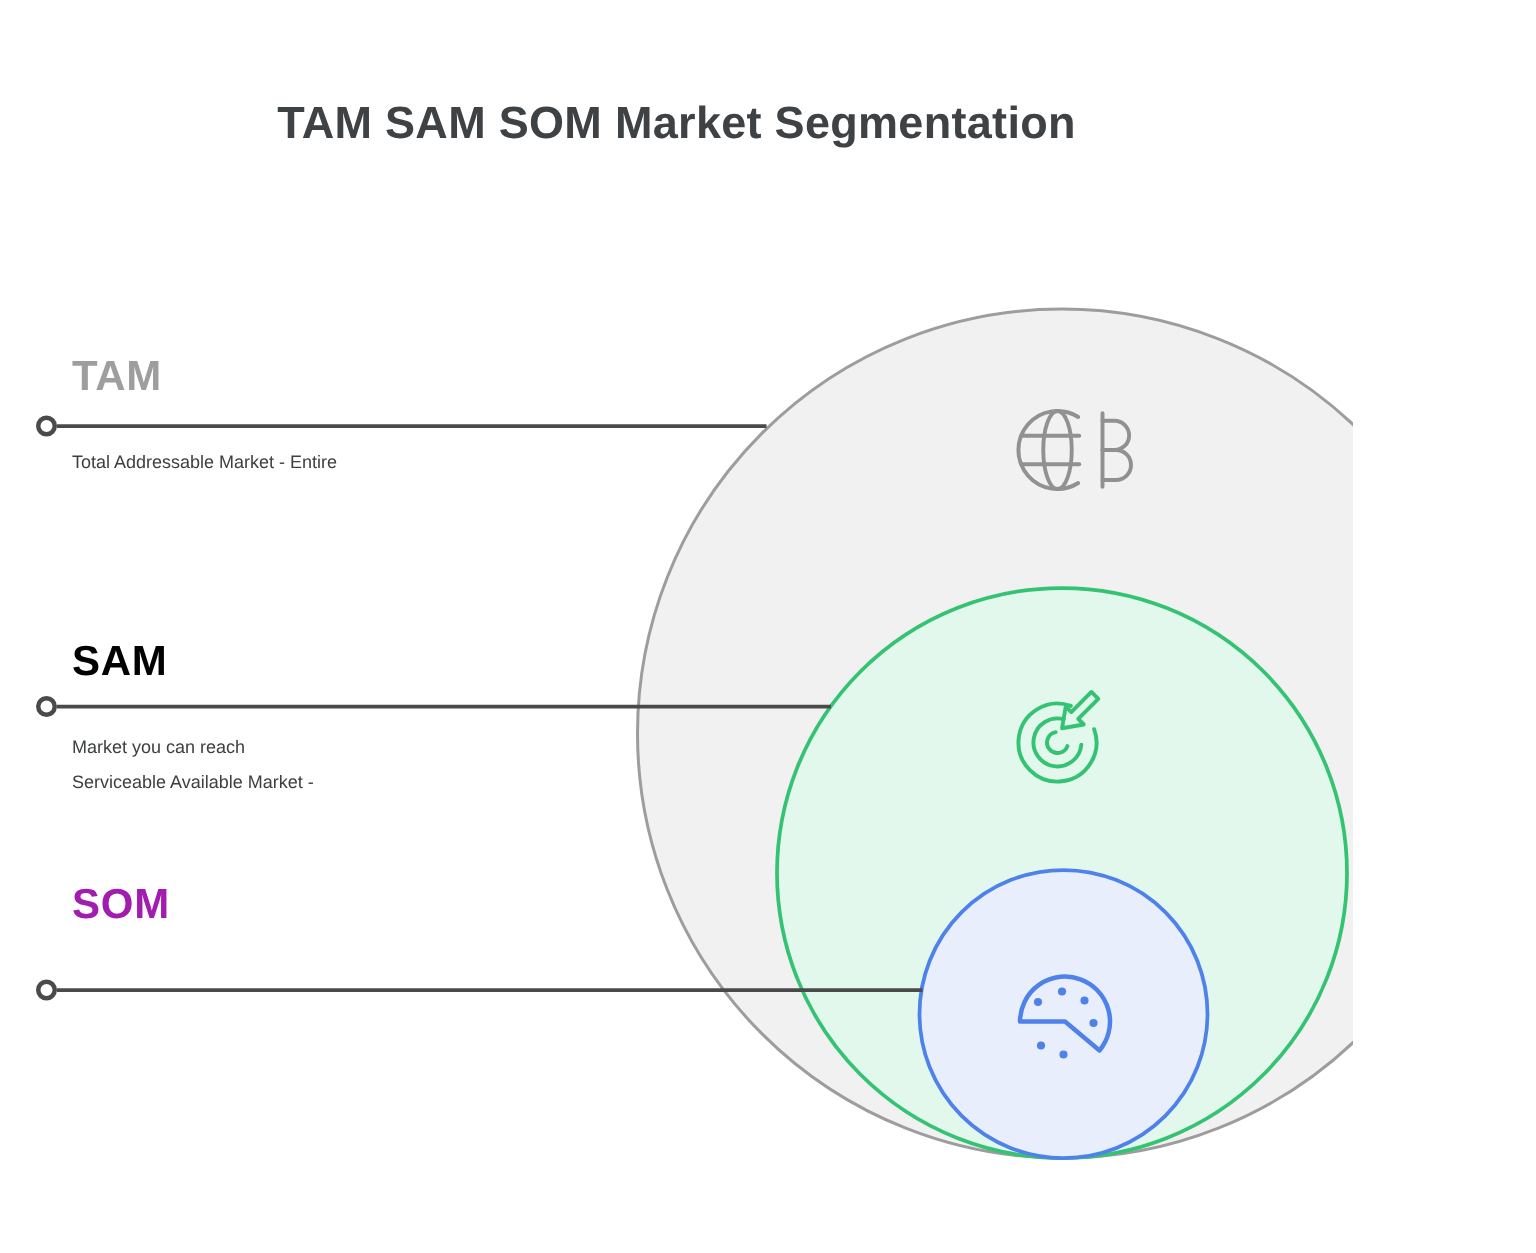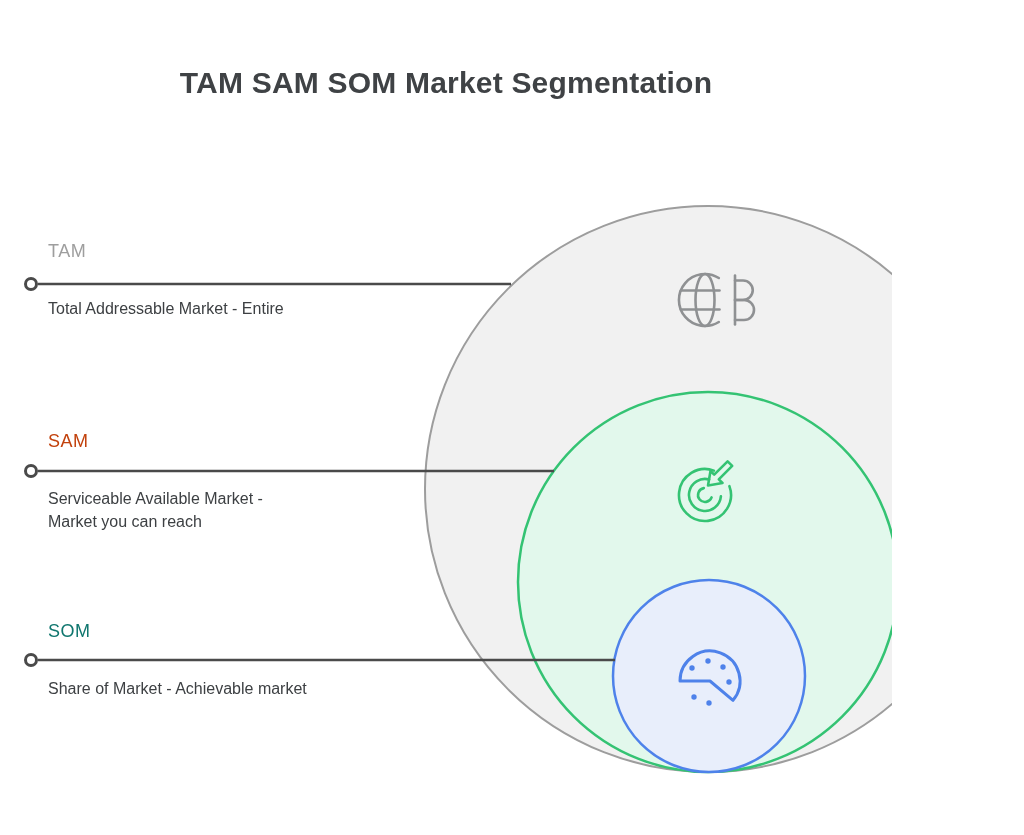--- a/index.html
+++ b/index.html
@@ -3,50 +3,51 @@
 <meta charset="utf-8">
 <style>
   html, body { margin: 0; padding: 0; background: #ffffff; }
   #canvas {
     position: relative;
     width: 892px;
     height: 835px;
     background: #ffffff;
     overflow: hidden;
     font-family: "Liberation Sans", sans-serif;
+    padding-left: 10px;
   }
   #page-title {
     position: absolute;
     top: 66px; left: 0;
     width: 100%;
     text-align: center;
     font-size: 30px;
     font-weight: 700;
     color: #3f4245;
     letter-spacing: 0.2px;
   }
   #diagram-svg { position: absolute; top: 0; left: 0; }
   .seg-label {
     position: absolute;
     left: 48px;
-    font-size: 18px;
+    font-size: 28px;
     line-height: 30px;
-    font-weight: 400;
+    font-weight: 700;
     letter-spacing: 0.5px;
   }
   .seg-desc {
     position: absolute;
     left: 48px;
-    font-size: 16px;
+    font-size: 12px;
     line-height: 23px;
     color: #3d4043;
   }
   .label-tam { color: #9e9e9e; top: 236px; }
-  .label-sam { color: #c2410c; top: 426px; }
-  .label-som { color: #0f766e; top: 616px; }
+  .label-sam { color: #000000; top: 426px; }
+  .label-som { color: #a21caf; top: 588px; }
   .desc-tam { top: 297px; }
   .desc-sam { top: 487px; }
   .desc-som { top: 677px; }
 </style>
 </head>
 <body>
 
 <div id="canvas">
 
   <div id="page-title">TAM SAM SOM Market Segmentation</div>
@@ -100,22 +101,21 @@
     </g>
   </svg>
 
   <div class="seg-label label-tam">TAM</div>
   <div class="seg-desc desc-tam">
     <div>Total Addressable Market - Entire</div>
   </div>
 
   <div class="seg-label label-sam">SAM</div>
   <div class="seg-desc desc-sam">
+    <div>Market you can reach</div>
     <div>Serviceable Available Market -</div>
-    <div>Market you can reach</div>
   </div>
 
   <div class="seg-label label-som">SOM</div>
   <div class="seg-desc desc-som">
-    <div>Share of Market - Achievable market</div>
   </div>
 
 </div>
 
 </body></html>

